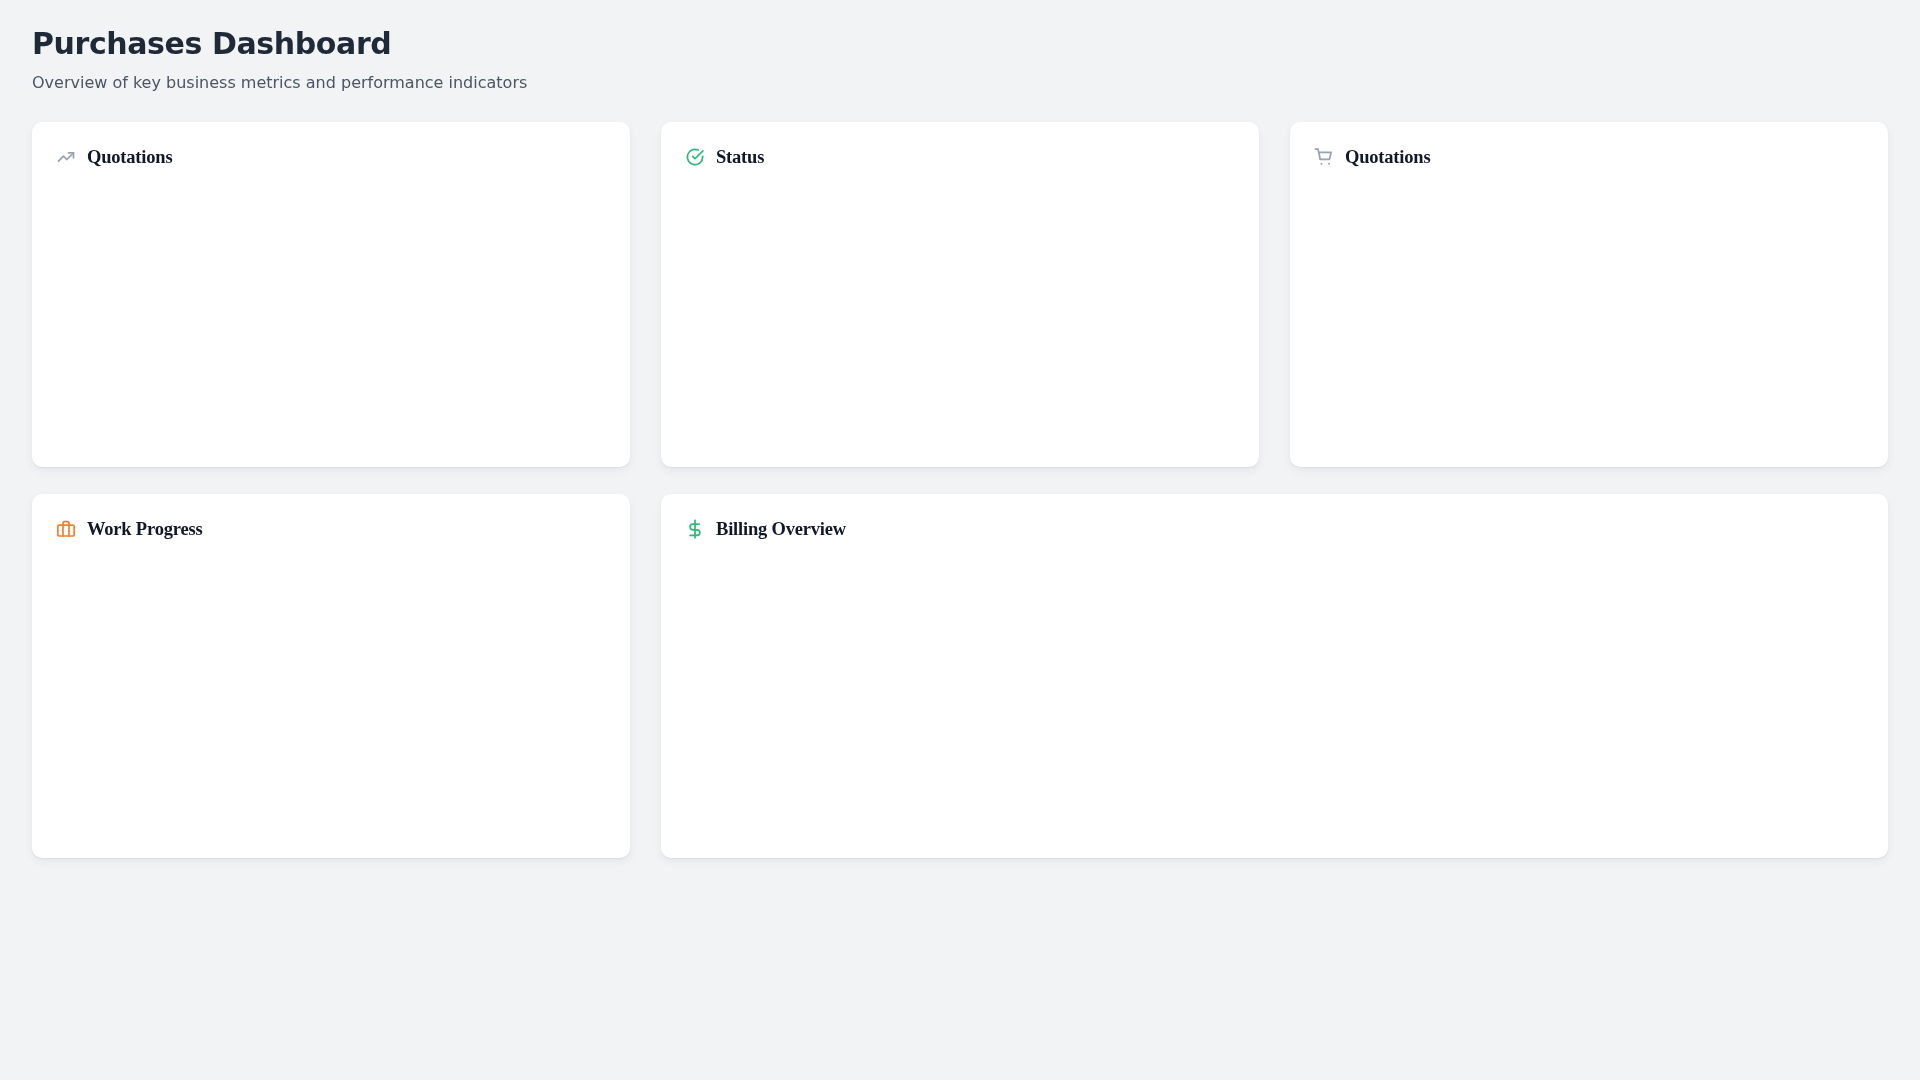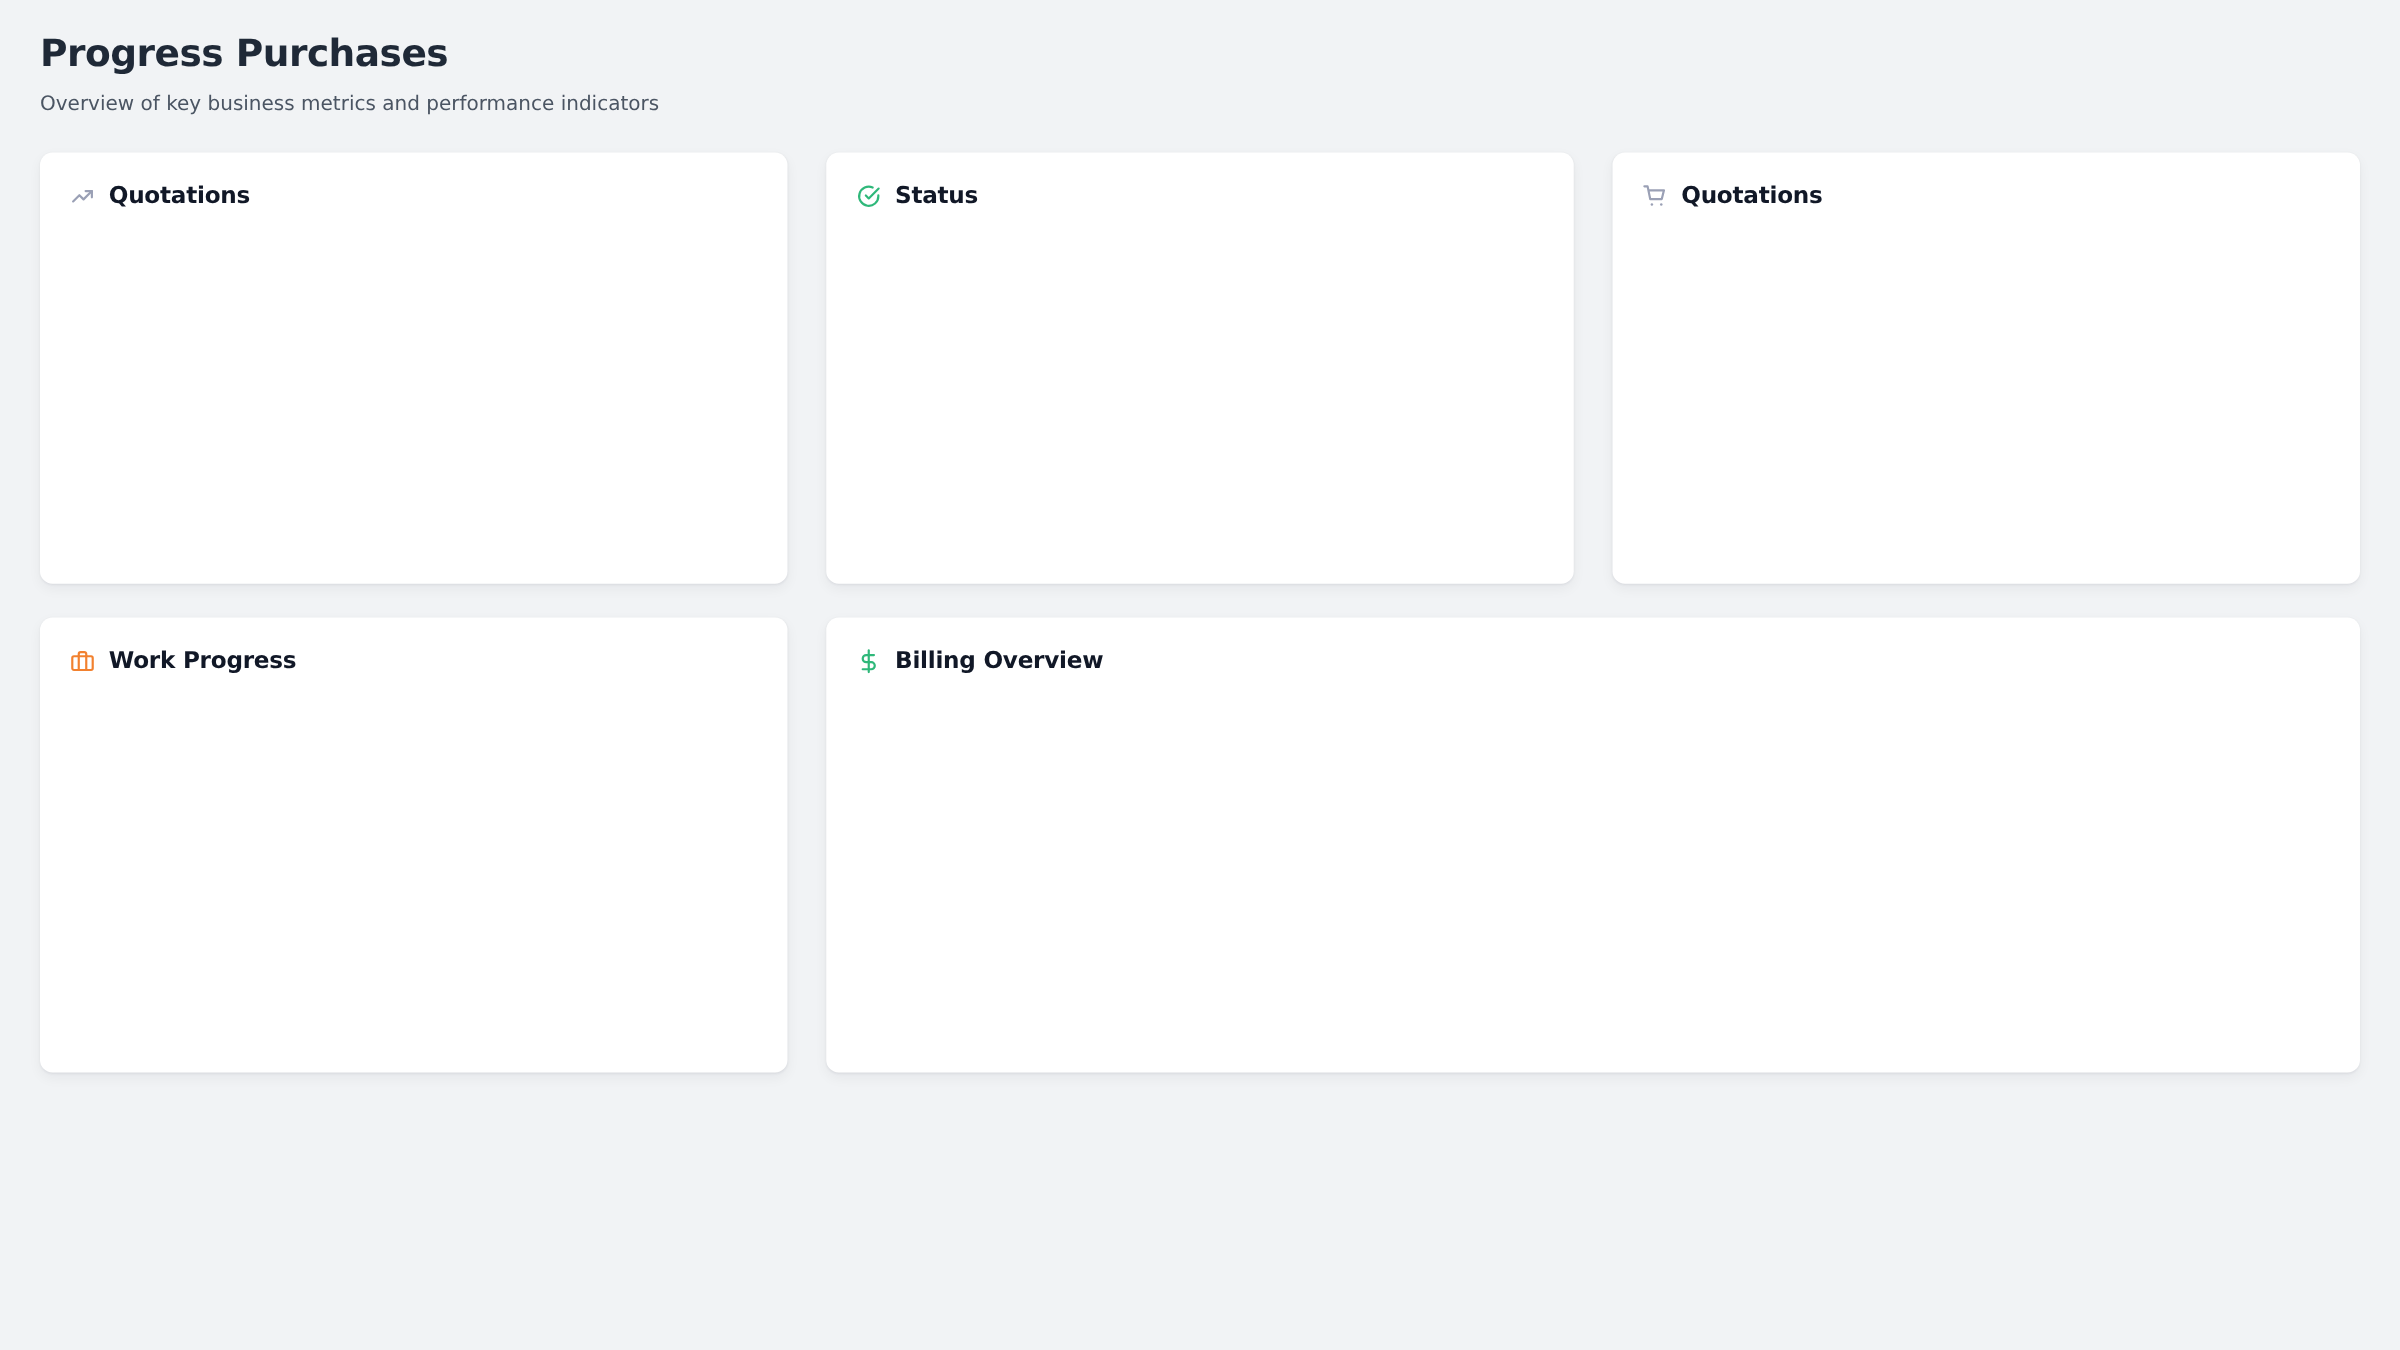--- a/index.html
+++ b/index.html
@@ -53,20 +53,21 @@
 
   .card {
     background: #ffffff;
     border-radius: 10px;
     box-shadow: 0 1px 2px rgba(16, 24, 40, 0.06),
                 0 4px 10px rgba(16, 24, 40, 0.05);
     padding: 22px 24px;
     min-height: 345px;
     display: flex;
     flex-direction: column;
+    font-family: Liberation Serif, serif;
   }
 
   .card--wide {
     grid-column: span 2;
   }
 
   .card--short {
     min-height: 364px;
   }
 
@@ -103,21 +104,21 @@
   .card-body {
     flex: 1 1 auto;
   }
 </style>
 </head>
 <body>
 
 <div class="page">
 
   <div class="page-header">
-    <h1 class="page-title">Progress Purchases</h1>
+    <h1 class="page-title">Purchases Dashboard</h1>
     <p class="page-subtitle">Overview of key business metrics and performance indicators</p>
   </div>
 
   <div class="card-grid">
 
     <section class="card">
       <div class="card-header">
         <span class="card-icon">
           <svg viewBox="0 0 24 24" fill="none" stroke="#9aa0b5" stroke-width="2.1" stroke-linecap="round" stroke-linejoin="round">
             <polyline points="3 17 9 11 13 15 21 7"></polyline>

